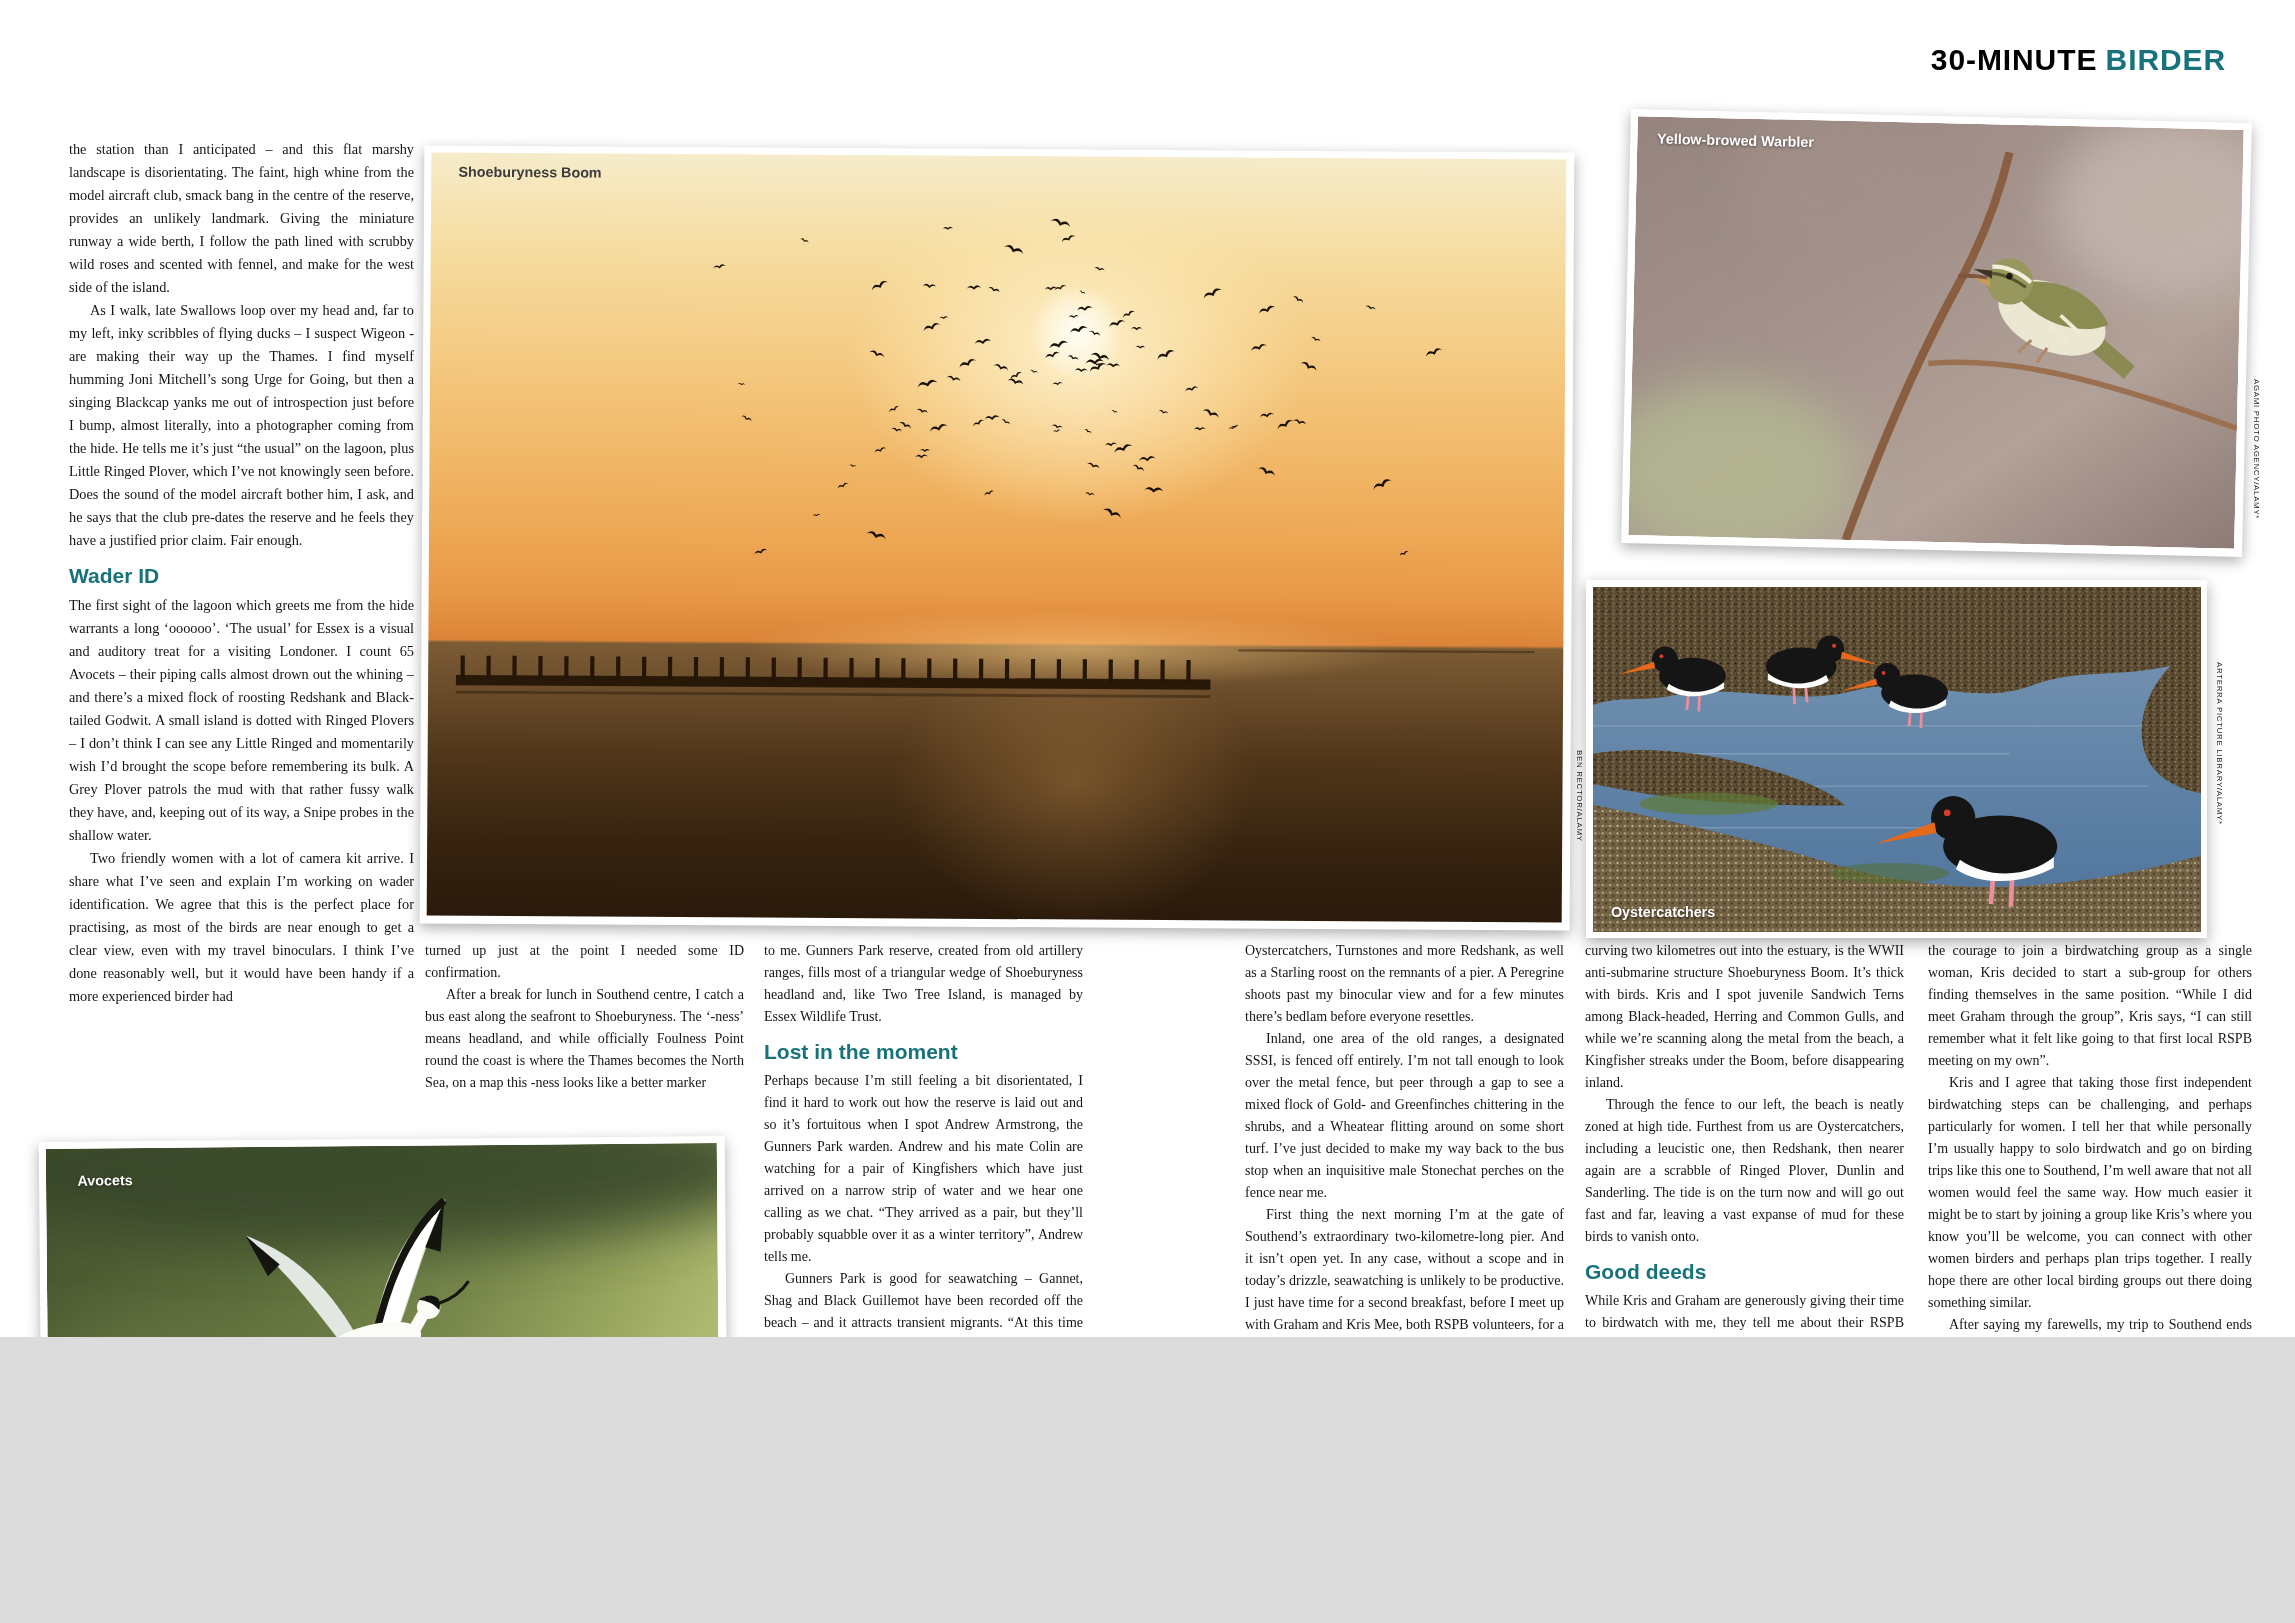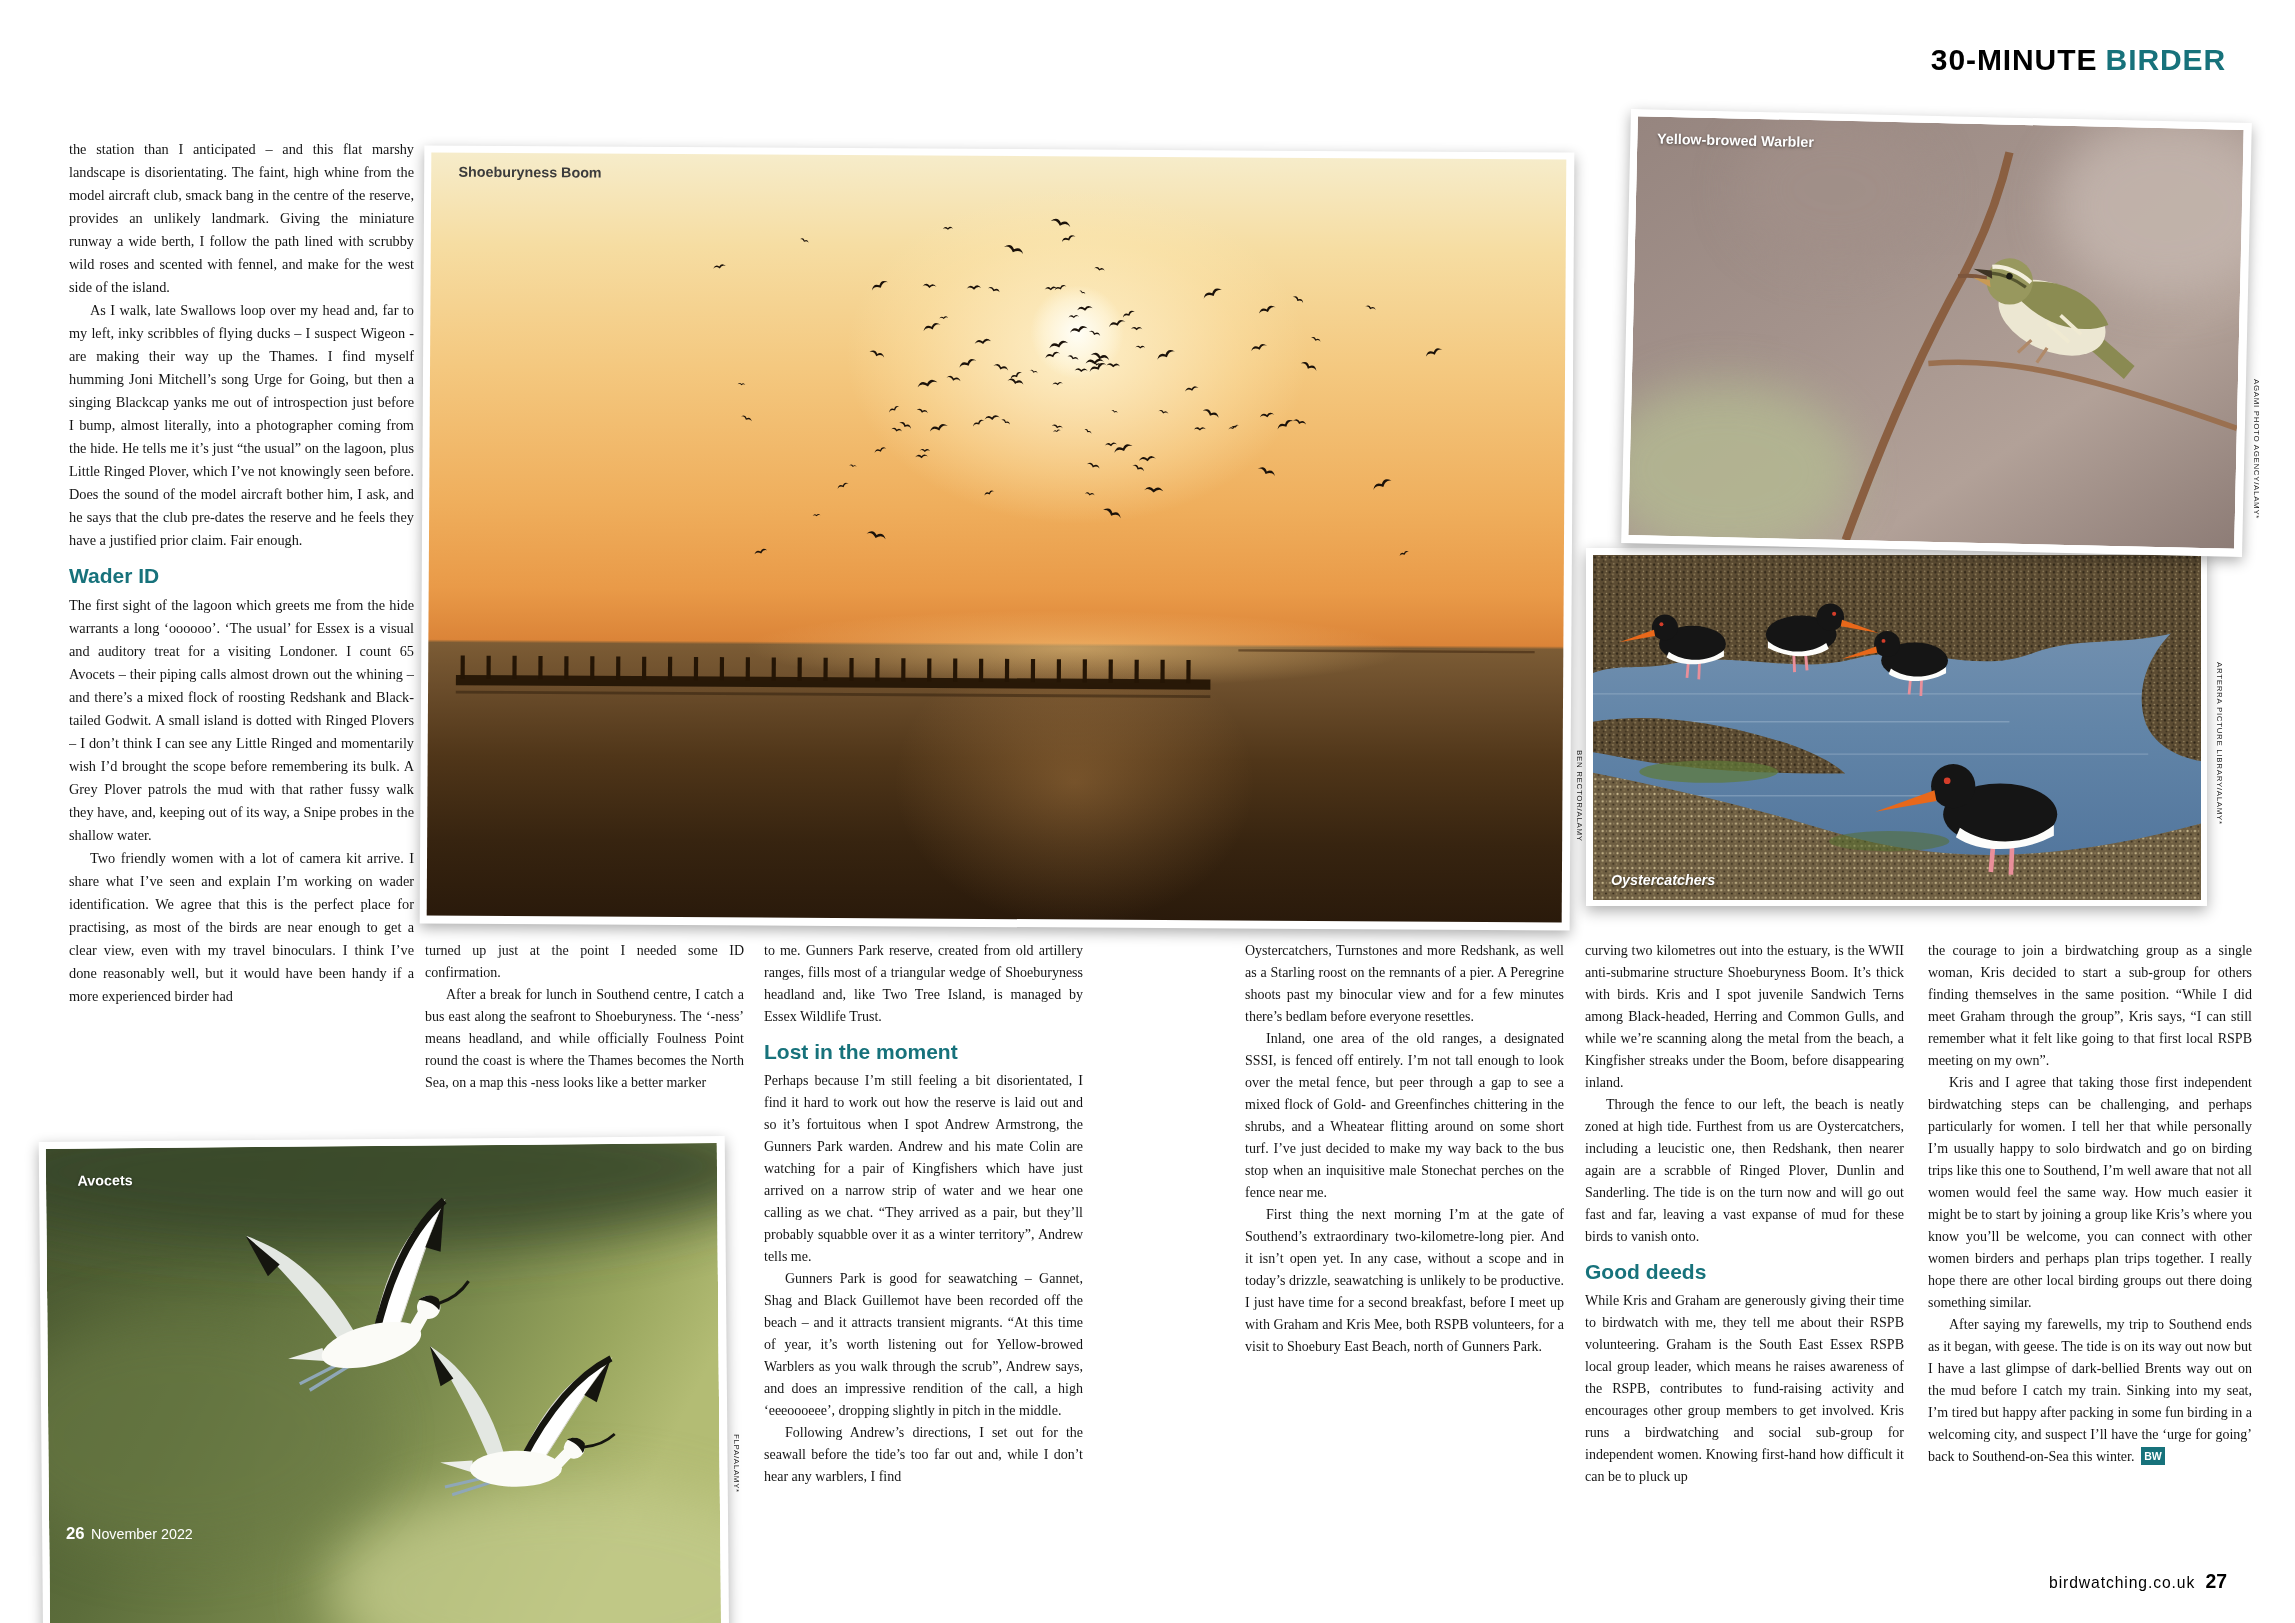--- a/index.html
+++ b/index.html
@@ -1,16 +1,16 @@
 <!DOCTYPE html>
 <html style="font-size:7.4px"><head>
 <meta charset="utf-8">
 <style>
   html,body{margin:0;padding:0;background:#dcdcdc;}
-  #spread{position:relative;width:2295px;height:1623px;background:#ffffff;overflow:hidden;
+  #spread{position:relative;width:2295px;height:1337px;background:#ffffff;overflow:hidden;
           font-family:"Liberation Serif", serif;color:#141414;}
   
   .mag-header{position:absolute;top:43px;right:69px;font-family:"Liberation Sans",sans-serif;
               font-weight:900;font-size:30px;letter-spacing:0.9px;white-space:nowrap;}
   .mag-header .t-black{color:#000;}
   .mag-header .t-teal{color:#17727b;margin-left:8.3px;}
   .footer-left{position:absolute;left:66px;top:1524px;z-index:6;color:#fff;
                font-family:"Liberation Sans",sans-serif;white-space:nowrap;}
   .footer-left .pgnum{font-weight:700;font-size:16.7px;}
   .footer-left .date{font-size:14.3px;margin-left:6.5px;font-weight:400;}
@@ -44,21 +44,21 @@
       radial-gradient(circle 60px at 57% 23%, rgba(255,255,250,0.95), rgba(255,248,225,0.55) 55%, transparent 78%),
       radial-gradient(ellipse 296px 217px at 57% 26%, rgba(255,246,214,0.85), rgba(255,234,180,0.35) 55%, transparent 78%),
       radial-gradient(ellipse 440px 51px at 57% 64.5%, rgba(250,205,130,0.55), transparent 75%),
       radial-gradient(ellipse 250px 199px at 57% 82%, rgba(235,170,95,0.28), transparent 72%),
       linear-gradient(to bottom,#f6ecca 0%,#f6dda2 12%,#f4c87f 28%,#efae5c 46%,#e99a48 57%,
                       #db8438 63.8%,#7c5c35 64.2%,#6b4d2b 70%,#503619 79%,#372410 90%,#2a1a0b 100%);}
   #boom-photo .photo-caption{left:27px;top:10.2px;color:#3c3c3c;text-shadow:none;}
   #warbler-photo{left:1626px;top:116px;z-index:3;transform:rotate(1.3deg);}
   #warbler-photo .photo-inner{width:606px;height:419px;}
   #warbler-photo .photo-caption{left:19.4px;top:14px;}
-  #oyc-photo{left:1586px;top:548px;z-index:2;padding:6.5px;font-style:italic;}
+  #oyc-photo{left:1586px;top:580px;z-index:2;padding:6.5px;}
   #oyc-photo .photo-inner{width:608px;height:345px;}
   #oyc-photo .photo-caption{left:18.5px;bottom:12px;}
   #avocets-photo{left:41px;top:1139px;z-index:2;transform:rotate(-0.5deg);}
   #avocets-photo .photo-inner{width:671px;height:509px;}
   #avocets-photo .photo-caption{left:31px;top:24px;}
   .photo-svg{position:absolute;left:0;top:0;width:100%;height:100%;}
   
   .credit{position:absolute;writing-mode:vertical-rl;font-family:"Liberation Sans",sans-serif;
           font-size:7.9px;letter-spacing:0.7px;color:#1c1c1c;z-index:4;white-space:nowrap;}
   #credit-boom{left:1575px;top:750px;}

